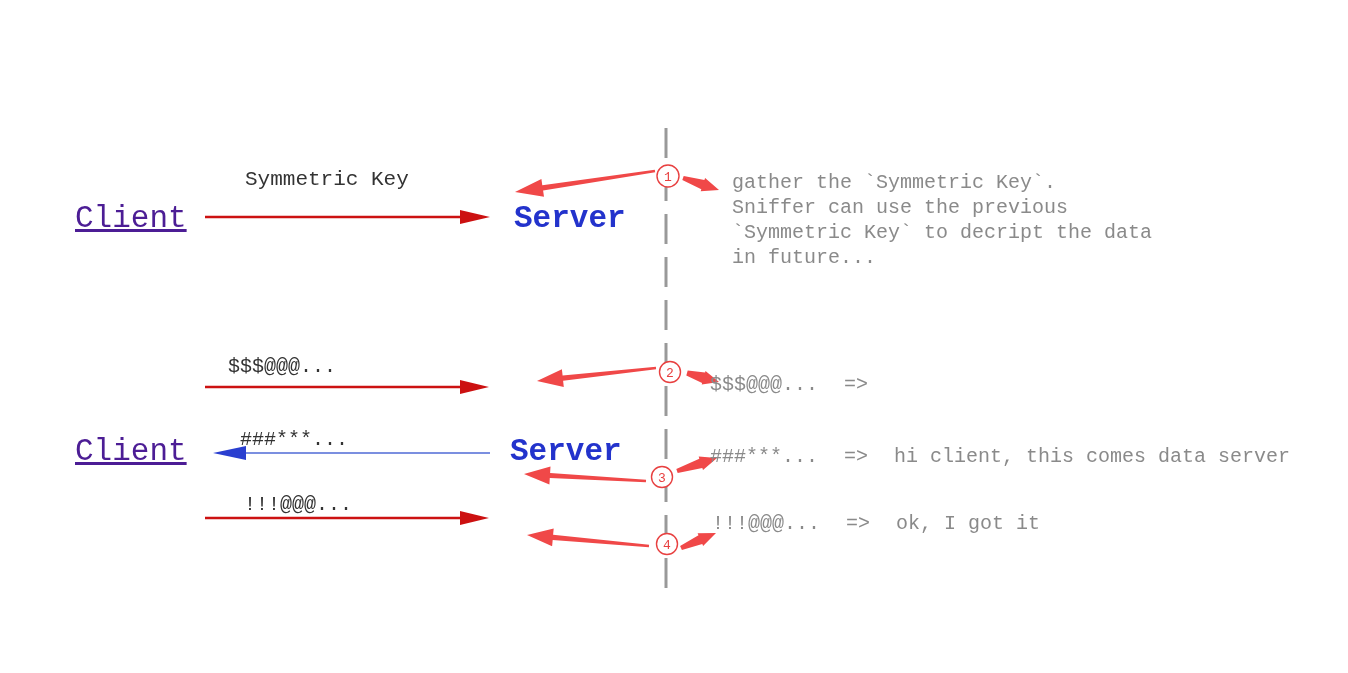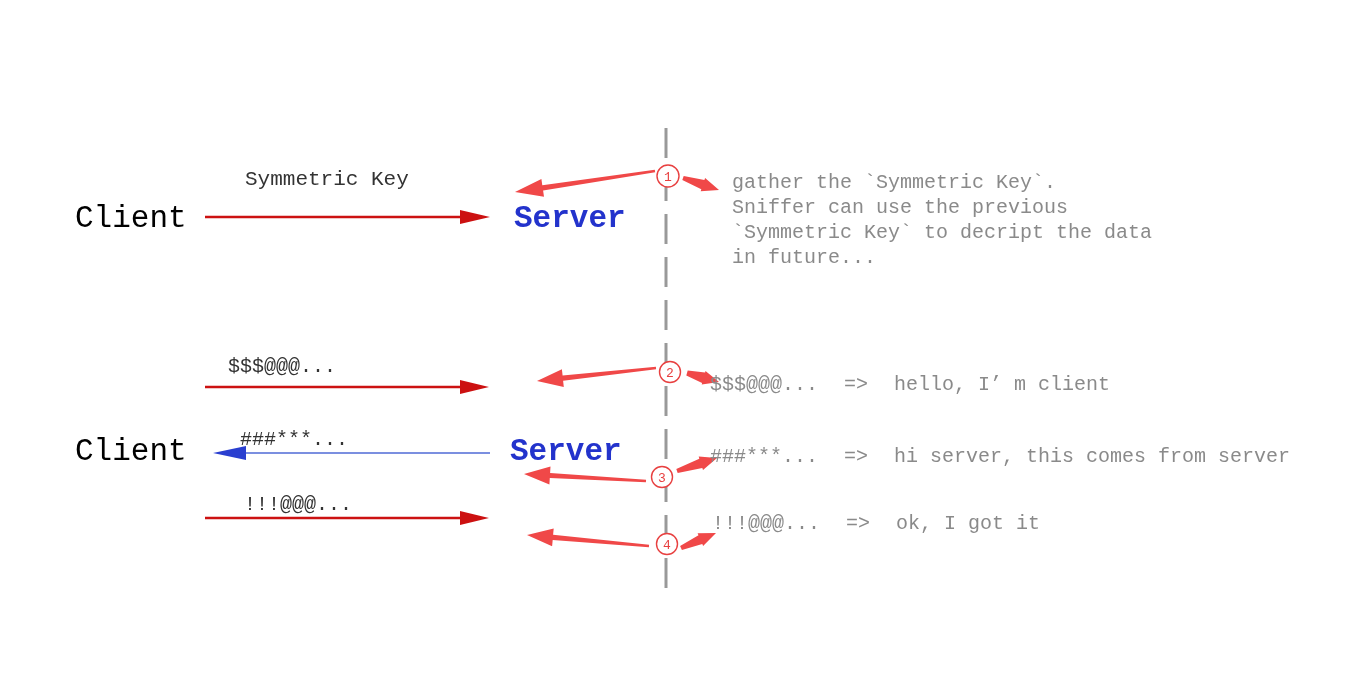--- a/index.html
+++ b/index.html
@@ -3,21 +3,21 @@
 <meta charset="utf-8">
 <style>
   html,body{margin:0;padding:0;background:#ffffff;}
   .canvas{
     position:relative;width:1348px;height:673px;background:#ffffff;overflow:hidden;
     font-family:"Liberation Mono","DejaVu Sans Mono",monospace;
   }
   .abs{position:absolute;white-space:nowrap;}
   .title{font-size:29px;color:#7a7a7a;letter-spacing:2px;}
   .actor{font-size:31px;}
-  .client{color:#000000;}
+  .client{color:#4c1d95;text-decoration:underline;}
   .server{color:#2333cc;font-weight:bold;}
   .msg-label{font-size:20px;color:#333333;}
   .key-label{font-size:21px;color:#333333;}
   .note{
     font-size:20px;color:#8a8a8a;line-height:25px;white-space:pre-line;
   }
   .intercept-row{display:flex;gap:26px;font-size:20px;color:#8a8a8a;}
   svg{position:absolute;left:0;top:0;}
   .sniffer-poly{fill:#f04848;stroke:none;}
   .thin-red{stroke:#cc1111;stroke-width:2.5;}
@@ -84,26 +84,25 @@
   <div class="abs actor client" style="left:75px;top:434px;">Client</div>
   <div class="abs actor server" style="left:510px;top:434px;">Server</div>
 
   <div class="abs msg-label" style="left:228px;top:355px;">$$$@@@...</div>
   <div class="abs msg-label" style="left:240px;top:428px;">###***...</div>
   <div class="abs msg-label" style="left:244px;top:493px;">!!!@@@...</div>
 
   <div class="abs intercept-row" style="left:710px;top:373px;">
     <span>$$$@@@...</span>
     <span>=&gt;</span>
-    <span>hello, I’ m client</span>
   </div>
   <div class="abs intercept-row" style="left:710px;top:445px;">
     <span>###***...</span>
     <span>=&gt;</span>
-    <span>hi server, this comes from server</span>
+    <span>hi client, this comes data server</span>
   </div>
   <div class="abs intercept-row" style="left:712px;top:512px;">
     <span>!!!@@@...</span>
     <span>=&gt;</span>
     <span>ok, I got it</span>
   </div>
 
 </div>
 
 </body></html>

